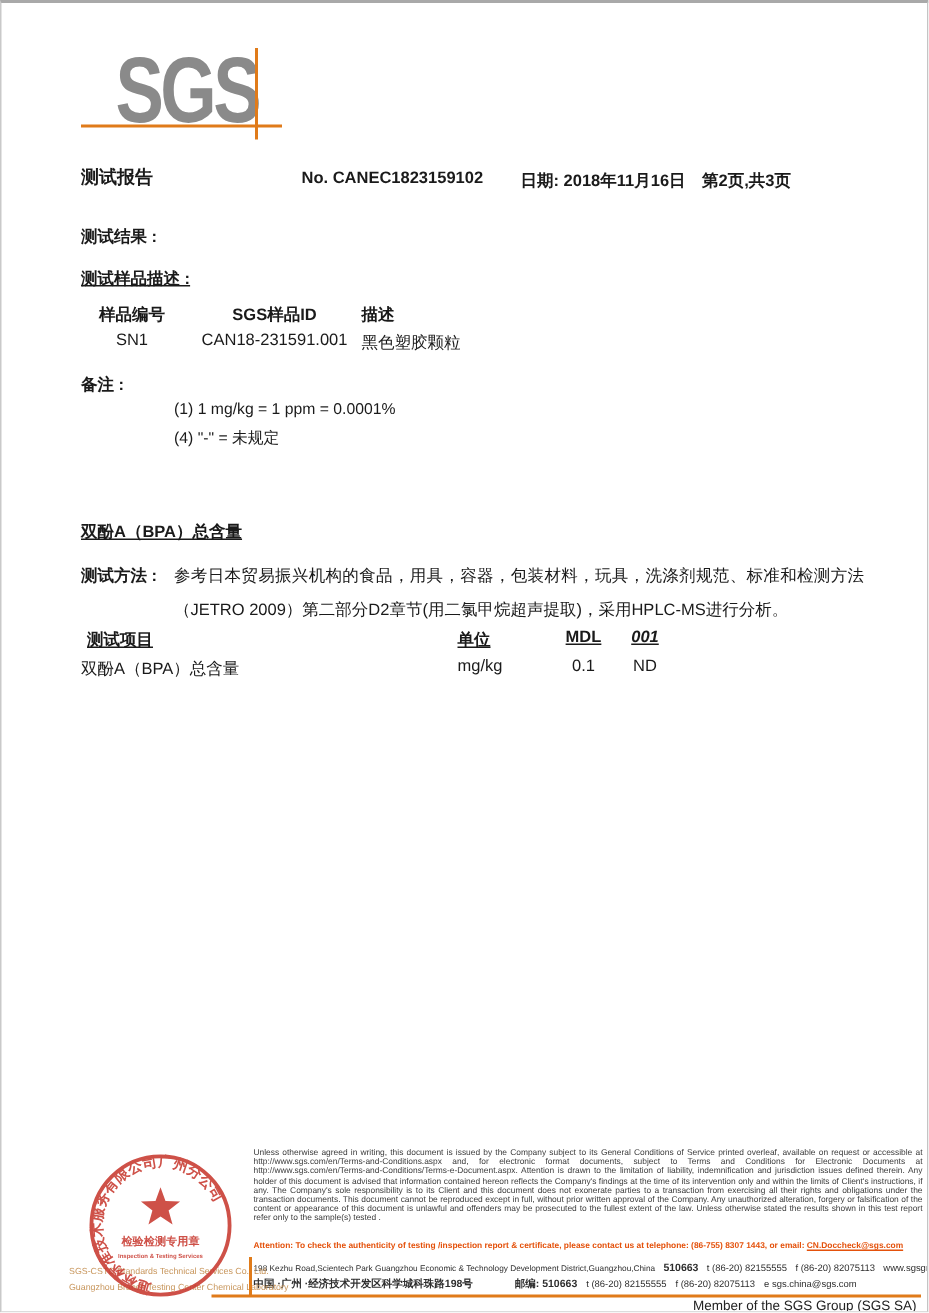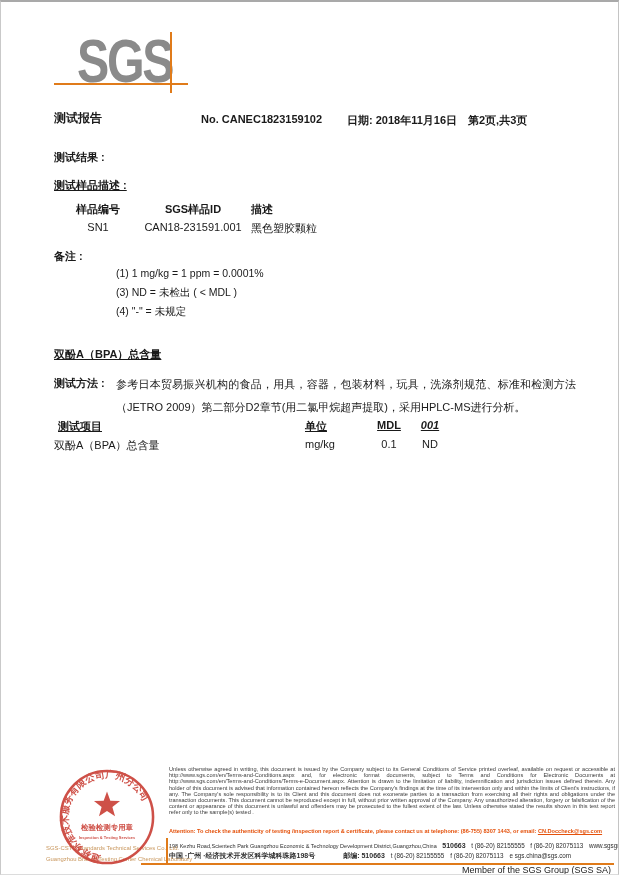--- a/index.html
+++ b/index.html
@@ -20,21 +20,21 @@
   .vline-logo { position:absolute; left:169px; top:30px; width:1.5px; height:61px; background:#e07b1a; }
   
   .hdr { position:absolute; top:111px; font-size:11px; font-weight:bold; white-space:nowrap; }
   .hdr-title { left:53px; top:108px; font-size:12px; }
   .hdr-no { left:200px; }
   .hdr-date { left:346px; }
   .hdr-pages { left:467px; }
   
   .lbl { position:absolute; left:53px; font-size:11px; font-weight:bold; white-space:nowrap; }
   .u { text-decoration:underline; }
-  .sample-row { position:absolute; left:10px; width:525px; height:14px; font-size:11px; }
+  .sample-row { position:absolute; left:0; width:525px; height:14px; font-size:11px; }
   .sample-row .c1 { position:absolute; left:52px; width:70px; text-align:center; }
   .sample-row .c2 { position:absolute; left:126px; width:112px; text-align:center; }
   .sample-row .c3 { position:absolute; left:240px; }
   .sample-row.hd { font-weight:bold; }
   .remarks { position:absolute; left:115px; top:262px; font-size:10.5px; line-height:19px; }
   .method-text { position:absolute; left:115px; top:371px; width:460px; font-size:11px; line-height:22.5px; text-align:justify; }
   .rt-row { position:absolute; left:0; width:619px; height:14px; font-size:11px; }
   .rt-row .item { position:absolute; left:53px; }
   .rt-row .unit { position:absolute; left:304px; width:38px; text-align:left; }
   .rt-row .mdl  { position:absolute; left:369px; width:38px; text-align:center; }
@@ -83,21 +83,20 @@
   </div>
   <div class="sample-row" style="top:219px">
     <span class="c1">SN1</span>
     <span class="c2">CAN18-231591.001</span>
     <span class="c3">黑色塑胶颗粒</span>
   </div>
 
   <div class="lbl" style="top:247px">备注 :</div>
   <div class="remarks">
     <div>(1) 1 mg/kg = 1 ppm = 0.0001%</div>
-    <div>(3) ND = 未检出 ( &lt; MDL )</div>
     <div>(4) "-" = 未规定</div>
   </div>
 
   <div class="lbl u" style="top:345px">双酚A（BPA）总含量</div>
 
   <div class="lbl" style="top:374px">测试方法 :</div>
   <div class="method-text">参考日本贸易振兴机构的食品，用具，容器，包装材料，玩具，洗涤剂规范、标准和检测方法（JETRO 2009）第二部分D2章节(用二氯甲烷超声提取)，采用HPLC-MS进行分析。</div>
 
   <div class="rt-row hd" style="top:417px">
     <span class="item u">测试项目</span>

